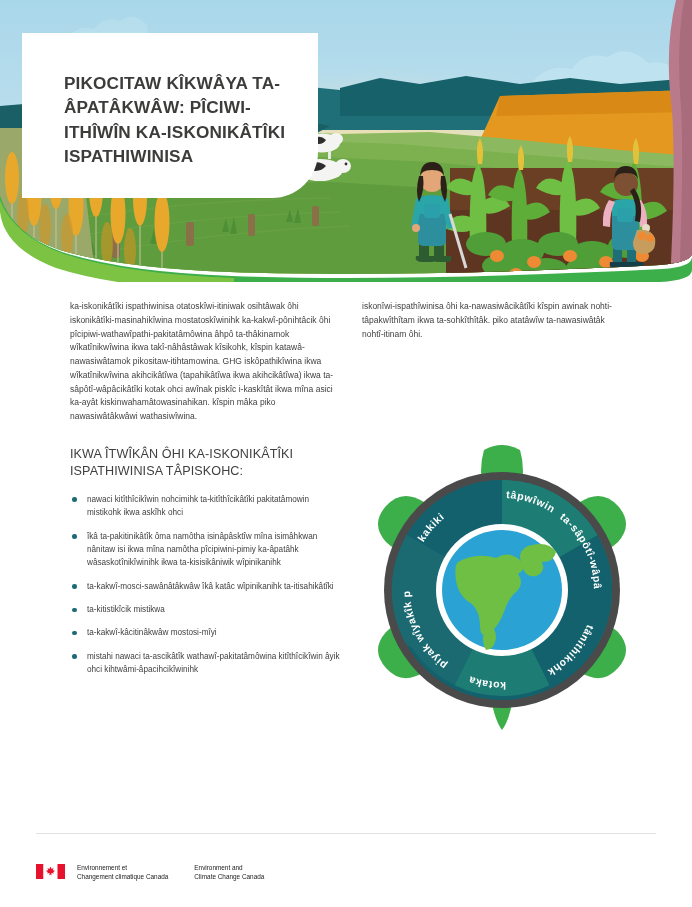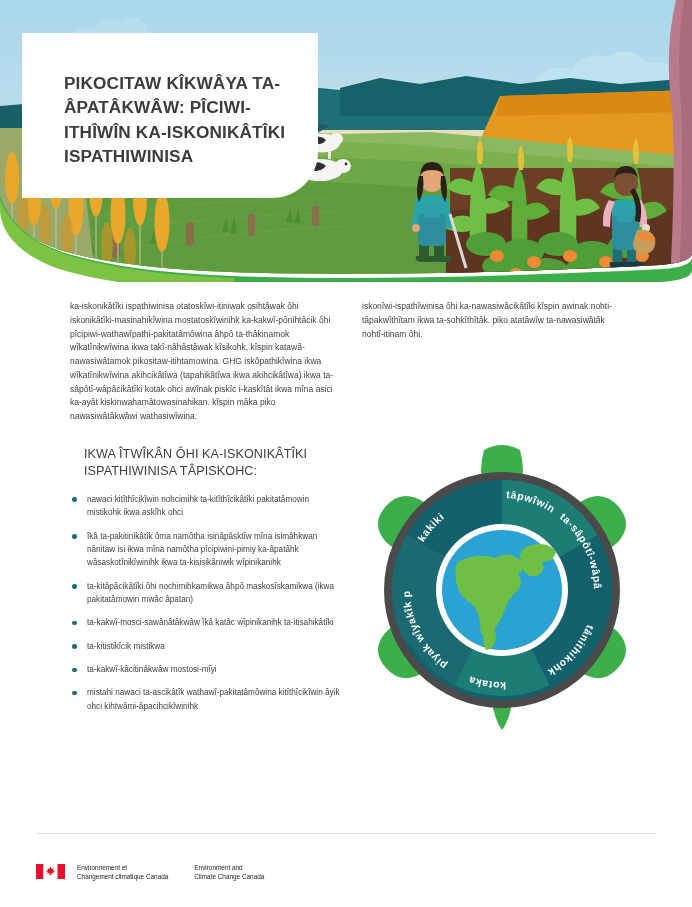--- a/index.html
+++ b/index.html
@@ -84,21 +84,20 @@
   }
 
   .section-head {
     margin-top: 22px;
     font-size: 12.6px;
     line-height: 1.35;
     color: #3f3f3f;
     letter-spacing: 0.1px;
     font-weight: normal;
     text-transform: uppercase;
-    margin-left: 14px;
   }
 
   ul.bullets {
     margin-top: 13px;
     list-style: none;
   }
   ul.bullets li {
     position: relative;
     padding-left: 17px;
     margin-bottom: 10px;
@@ -424,21 +423,20 @@
     <div class="cols">
 
       <div class="col-left">
         <p class="para">ka-iskonikâtîki ispathiwinisa otatoskîwi-itiniwak osihtâwak ôhi iskonikâtîki-masinahikîwina mostatoskîwinihk ka-kakwî-pônihtâcik ôhi pîcipiwi-wathawîpathi-pakitatâmôwina âhpô ta-thâkinamok wîkatînikwîwina ikwa takî-nâhâstâwak kîsikohk, kîspin katawâ-nawasiwâtamok pikositaw-itihtamowina. GHG iskôpathikîwina ikwa wîkatînikwîwina akihcikâtîwa (tapahikâtîwa ikwa akihcikâtîwa) ikwa ta-sâpôtî-wâpâcikâtîki kotak ohci awînak piskîc i-kaskîtât ikwa mîna asici ka-ayât kiskinwahamâtowasinahikan. kîspin mâka piko nawasiwâtâkwâwi wathasiwîwina.</p>
 
         <h2 class="section-head">IKWA ÎTWÎKÂN ÔHI KA-ISKONIKÂTÎKI ISPATHIWINISA TÂPISKOHC:</h2>
 
         <ul class="bullets">
           <li><span class="dot"></span><span>nawaci kitîthîcikîwin nohcimihk ta-kitîthîcikâtîki pakitatâmowin mistikohk ikwa askîhk ohci</span></li>
           <li><span class="dot"></span><span>îkâ ta-pakitinikâtîk ôma namôtha isinâpâsktîw mîna isimâhkwan nânitaw isi ikwa mîna namôtha pîcipiwini-pimiy ka-âpatâhk wâsaskotînikîwinihk ikwa ta-kisisikâniwik wîpinikanihk</span></li>
-          <li><span class="dot"></span><span>ta-kitâpâcikâtîki ôhi nochimihkamikwa âhpô maskosîskamikwa (ikwa pakitatâmowin mwâc âpatan)</span></li>
           <li><span class="dot"></span><span>ta-kakwî-mosci-sawânâtâkwâw îkâ katâc wîpinikanihk ta-itisahikâtîki</span></li>
           <li><span class="dot"></span><span>ta-kitistikîcik mistikwa</span></li>
           <li><span class="dot"></span><span>ta-kakwî-kâcitinâkwâw mostosi-mîyi</span></li>
           <li><span class="dot"></span><span>mistahi nawaci ta-ascikâtîk wathawî-pakitatâmôwina kitîthîcikîwin âyik ohci kihtwâmi-âpacihcikîwinihk</span></li>
         </ul>
       </div>
 
       <div class="col-right">
         <p class="para">iskonîwi-ispathîwinisa ôhi ka-nawasiwâcikâtîki kîspin awinak nohti-tâpakwîthîtam ikwa ta-sohkîthîtâk. piko atatâwîw ta-nawasiwâtâk nohtî-itinam ôhi.</p>
       </div>

